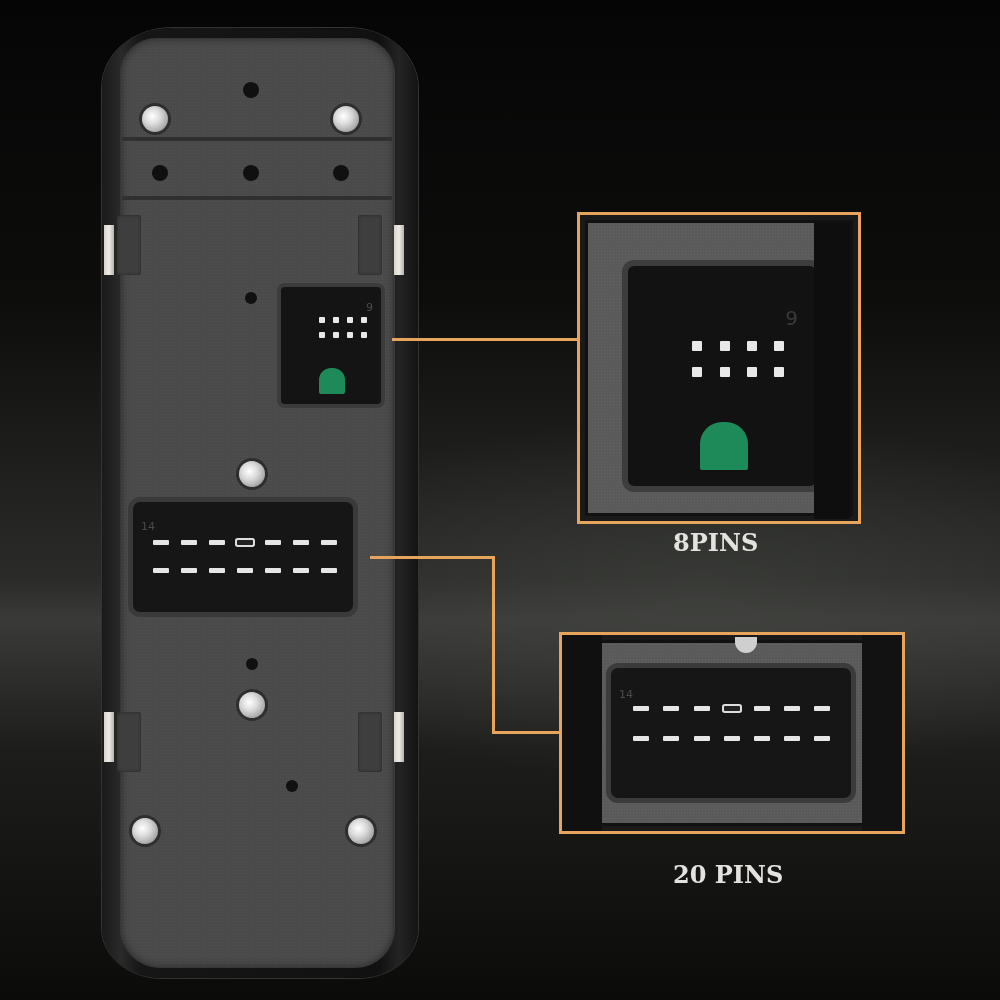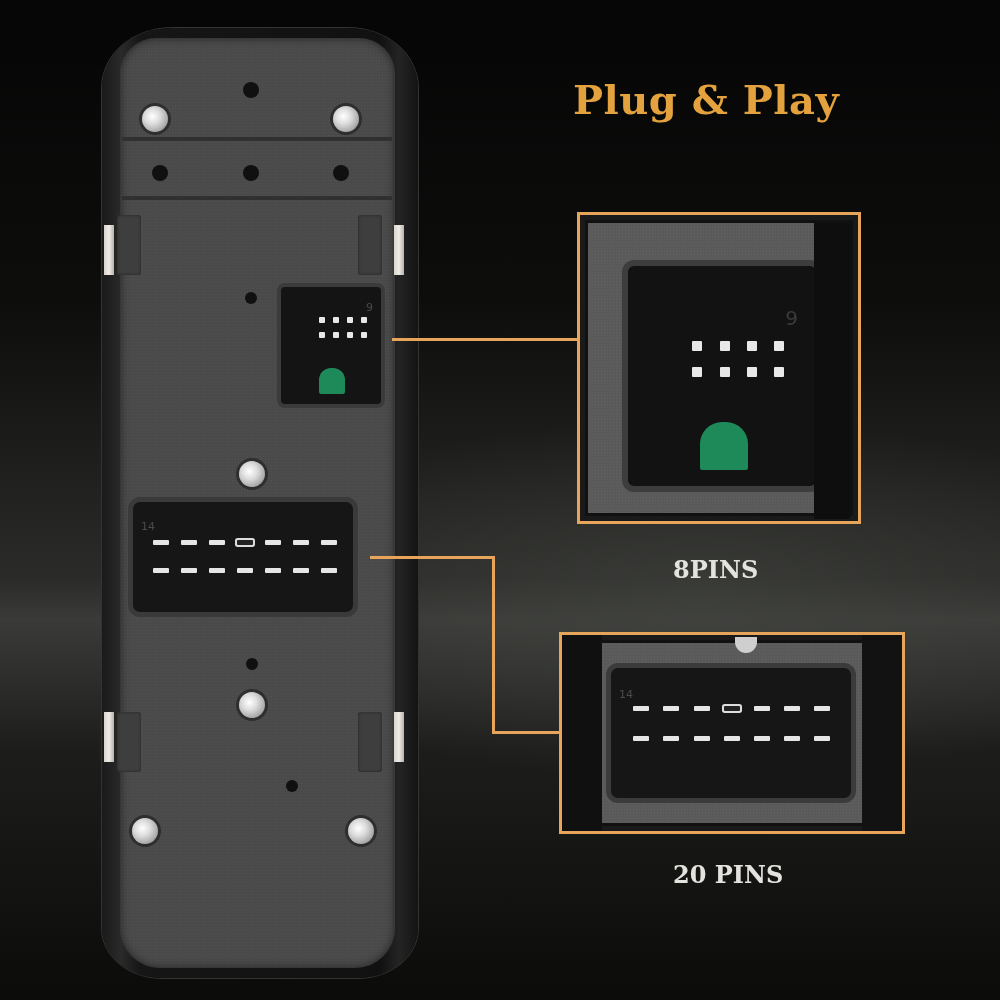--- a/index.html
+++ b/index.html
@@ -131,21 +131,20 @@
     <div class="pin13" style="left:188px;top:38px"></div>
     <div class="pin13" style="left:20px;top:66px"></div>
     <div class="pin13" style="left:48px;top:66px"></div>
     <div class="pin13" style="left:76px;top:66px"></div>
     <div class="pin13" style="left:104px;top:66px"></div>
     <div class="pin13" style="left:132px;top:66px"></div>
     <div class="pin13" style="left:160px;top:66px"></div>
     <div class="pin13" style="left:188px;top:66px"></div>
   </div>
 
-  <div class="title">Plug &amp; Play</div>
 
   <div class="callout-line" style="left:392px;top:338px;width:188px;height:3px"></div>
   <div class="callout-line" style="left:370px;top:556px;width:124px;height:3px"></div>
   <div class="callout-line" style="left:492px;top:556px;width:3px;height:178px"></div>
   <div class="callout-line" style="left:492px;top:731px;width:70px;height:3px"></div>
 
   <div class="frame" style="left:577px;top:212px;width:284px;height:312px">
     <div class="frame-inner"></div>
     <div style="position:absolute;left:42px;top:45px;width:200px;height:232px;background:#121212;border:6px solid #3d3d3e;border-radius:12px">
       <span class="conn-label" style="right:18px;top:40px;font-size:20px;color:#3a3a3a">9</span>
@@ -154,21 +153,21 @@
       <div class="pin8" style="left:119px;top:75px;width:10px;height:10px"></div>
       <div class="pin8" style="left:146px;top:75px;width:10px;height:10px"></div>
       <div class="pin8" style="left:64px;top:101px;width:10px;height:10px"></div>
       <div class="pin8" style="left:92px;top:101px;width:10px;height:10px"></div>
       <div class="pin8" style="left:119px;top:101px;width:10px;height:10px"></div>
       <div class="pin8" style="left:146px;top:101px;width:10px;height:10px"></div>
       <div style="position:absolute;left:72px;bottom:16px;width:48px;height:48px;background:#1e8a5a;border-radius:22px 22px 2px 2px"></div>
     </div>
     <div style="position:absolute;right:8px;top:8px;width:36px;height:296px;background:#0e0e0e"></div>
   </div>
-  <div class="pins-label" style="left:673px;top:555px">8PINS</div>
+  <div class="pins-label" style="left:673px;top:528px">8PINS</div>
 
   <div class="frame" style="left:559px;top:632px;width:346px;height:202px">
     <div class="frame-inner" style="left:40px;right:40px"></div>
     <div style="position:absolute;left:0;top:0;width:40px;height:100%;background:#101010"></div>
     <div style="position:absolute;right:0;top:0;width:40px;height:100%;background:#121212"></div>
     <div style="position:absolute;left:173px;top:2px;width:22px;height:16px;border-radius:0 0 12px 12px;background:#cfcfcf"></div>
     <div style="position:absolute;left:44px;top:28px;width:250px;height:140px;background:#161616;border:5px solid #3b3b3c;border-radius:12px">
       <span class="conn-label" style="left:8px;top:20px">14</span>
       <div class="pin13" style="left:22px;top:38px"></div>
       <div class="pin13" style="left:52px;top:38px"></div>

